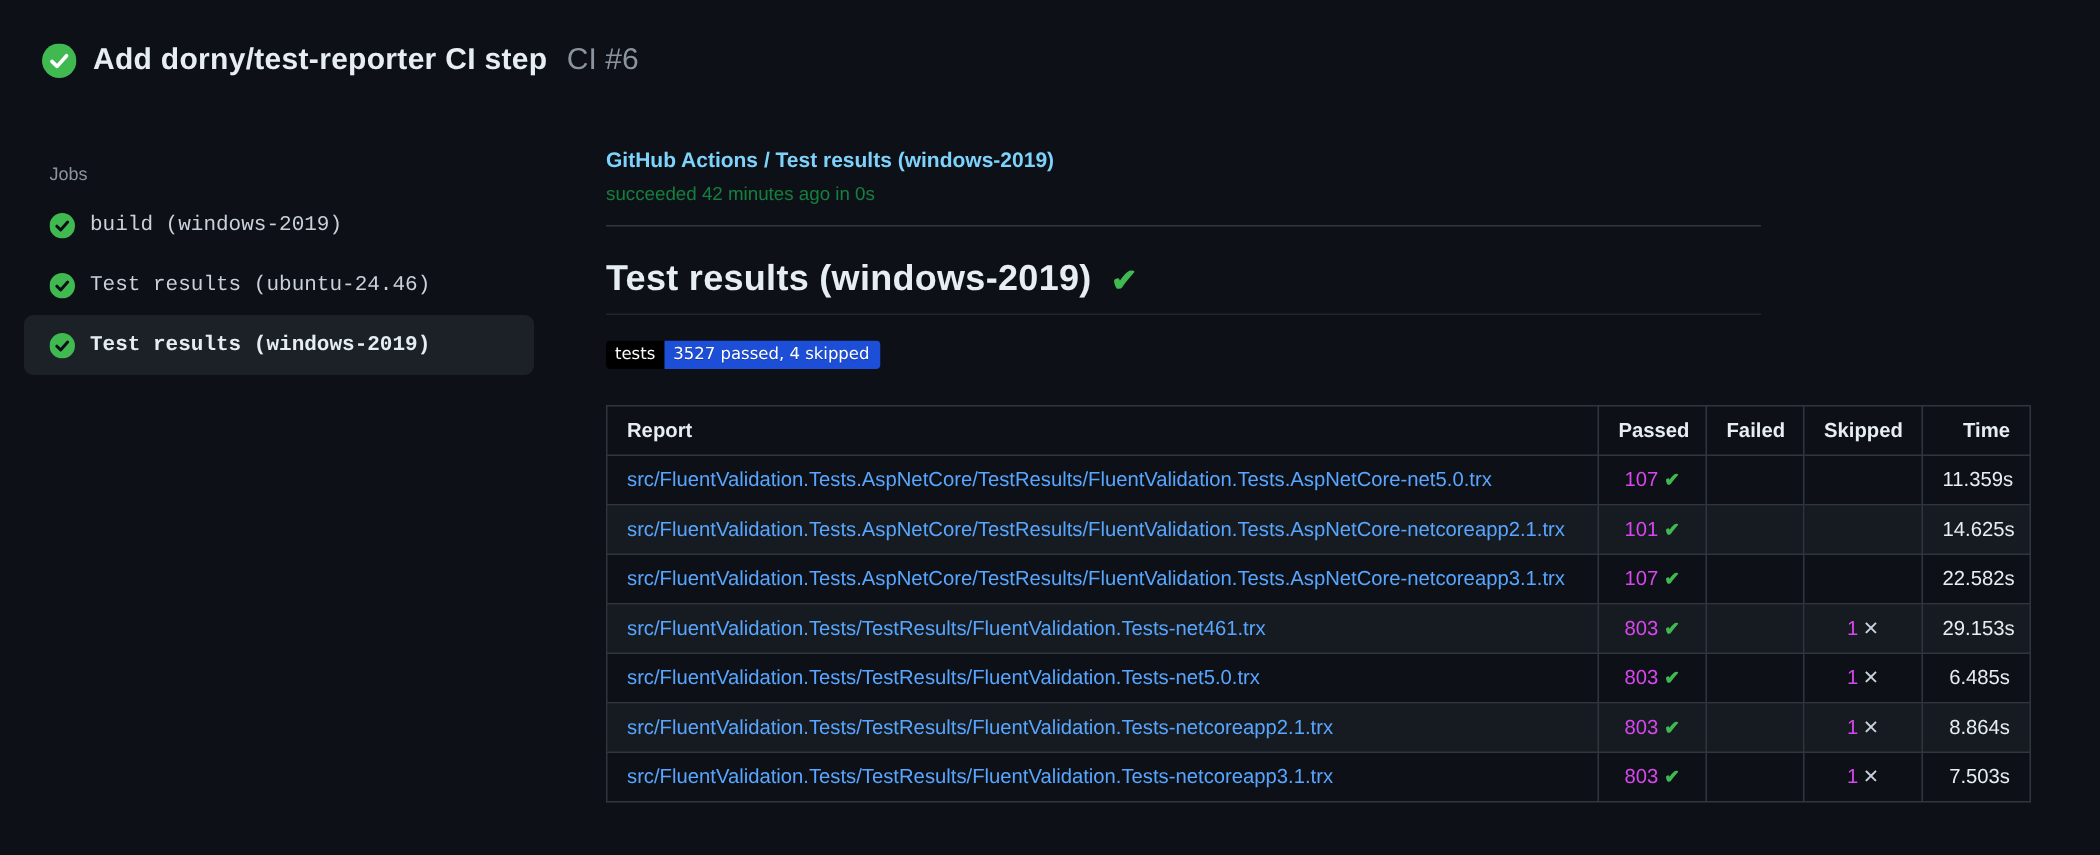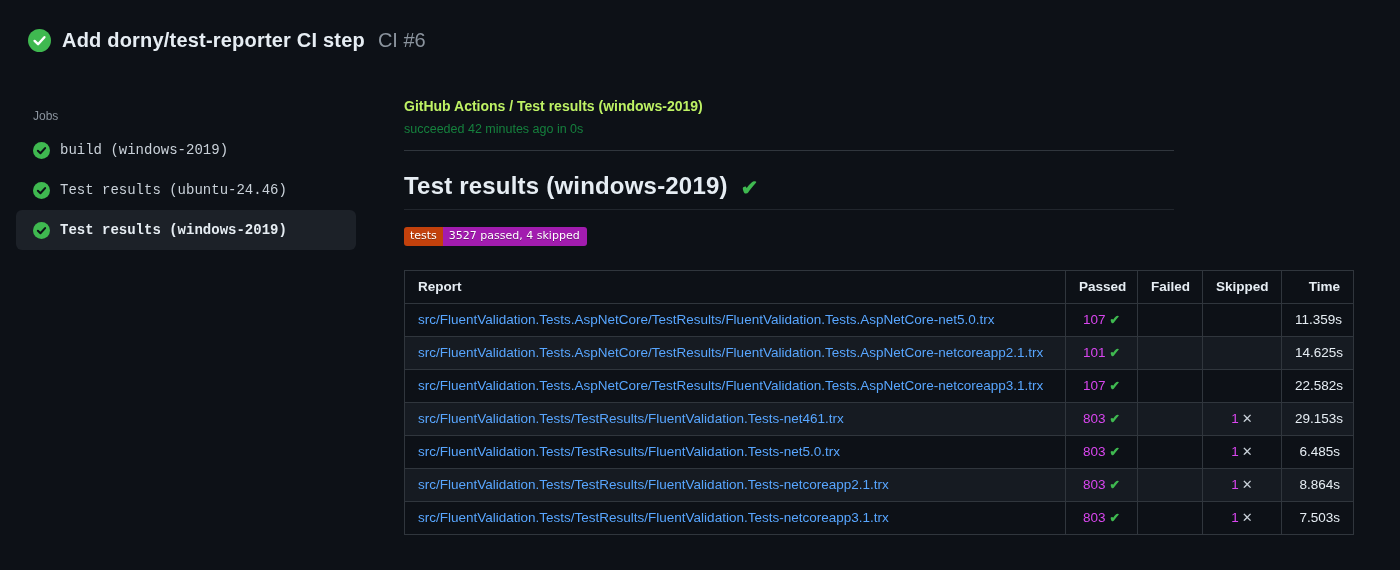--- a/index.html
+++ b/index.html
@@ -31,34 +31,34 @@
   .job-list { margin-top:7px; }
   .job-item { display:flex; align-items:center; gap:10px; height:40px; padding-left:17px;
               width:340px; border-radius:6px; cursor:pointer; }
   .job-item .status-dot { width:17px; height:17px; flex:0 0 auto; }
   .job-item .job-label { font-size:14px; color:#c9d1d9;font-family:Liberation Mono, monospace; }
   .job-item.selected { background:#1c2128; }
   .job-item.selected .job-label { font-weight:bold; color:#e6edf3; }
 
   
   .main { flex:1 1 auto; padding-left:24px; min-width:0; }
-  .workflow-name { margin-top:12px; font-size:14px; font-weight:bold; color:#bef264; line-height:20px; }
+  .workflow-name { margin-top:12px; font-size:14px; font-weight:bold; color:#7dd3fc; line-height:20px; }
   .run-meta { margin-top:5px; font-size:12.5px; color:#15803d; line-height:16px; }
   .header-divider { border-bottom:1px solid #30363d; margin-top:13px; }
   .section-heading { margin-top:21px; padding-bottom:9px; border-bottom:1px solid #21262d;
                      display:flex; align-items:center; gap:13px; }
   .section-title { font-size:24px; font-weight:600; color:#e6edf3; letter-spacing:.2px; }
   .heading-check { font-size:21px; font-weight:bold; color:#3fb950; line-height:1; padding-top:3px; }
 
   
   .badge { display:inline-flex; margin-top:17px; font-family:"DejaVu Sans", sans-serif;
            font-size:11px; line-height:12px; color:#ffffff; border-radius:3px; overflow:hidden;
            text-shadow:0 1px 0 rgba(0,0,0,.3); }
-  .badge .badge-label { background:#c2410c; padding:3px 6px 4px 6px; }
-  .badge .badge-value { background:#a21caf; padding:3px 7px 4px 6px; }
+  .badge .badge-label { background:#000000; padding:3px 6px 4px 6px; }
+  .badge .badge-value { background:#1d4ed8; padding:3px 7px 4px 6px; }
 
   
   table.results { margin-top:24px; border-collapse:collapse; width:949px; table-layout:fixed;
                   font-size:13.5px; }
   .results th, .results td { border:1px solid #30363d; padding:6px 13px; line-height:20px;
                              overflow:hidden; white-space:nowrap; }
   .results th { font-weight:bold; color:#e6edf3; font-size:13.5px; }
   .results tbody tr:nth-child(even) { background:#161b22; }
   .results .col-report  { width:661px; text-align:left; }
   .results .col-passed  { width:72px;  text-align:center;margin-top:43px; }

